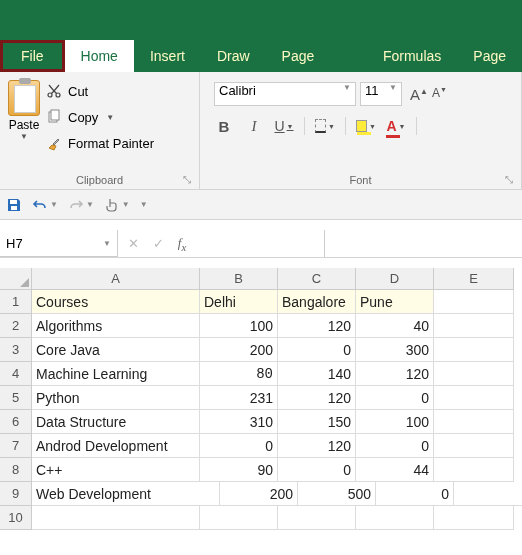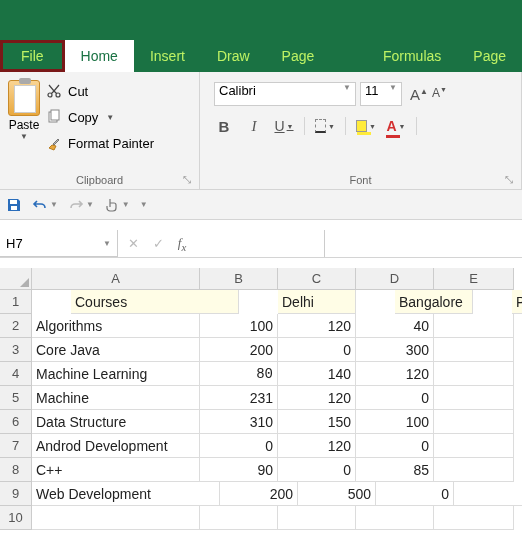--- a/index.html
+++ b/index.html
@@ -1,21 +1,21 @@
 <!DOCTYPE html>
 <html><head>
 <meta charset="utf-8">
 <style>
 * { box-sizing: border-box; margin: 0; padding: 0; }
 body { font-family: "Segoe UI", Arial, sans-serif; font-size: 13px; background: #fff; width: 522px; height: 555px; overflow: hidden; }
 
 .titlebar { background: #1a7243; height: 40px; }
 
 .tabbar { background: #1a7243; height: 32px; display: flex; }
-.tab { padding: 0 16px; height: 32px; line-height: 32px; color: #bef264; cursor: pointer; font-size: 14px; }
+.tab { padding: 0 16px; height: 32px; line-height: 32px; color: #fef9c3; cursor: pointer; font-size: 14px; }
 .tab.file { background: #1a7243; border: 3px solid #7a1818; padding: 0 18px; height: 32px; line-height: 26px; }
 .tab.active { background: #fff; color: #1a7243; }
 
 .ribbon { background: #f3f3f3; border-bottom: 1px solid #d4d4d4; height: 118px; display: flex; }
 .rgroup { border-right: 1px solid #d4d4d4; padding: 4px 8px 0 8px; display: flex; flex-direction: column; justify-content: space-between; }
 .rgroup-label { text-align: center; font-size: 11px; color: #666; padding: 2px 0 3px 0; position: relative; }
 .rgroup-label .launcher { position: absolute; right: 0; bottom: 3px; font-size: 10px; color: #888; cursor: pointer; }
 
 .clipboard-top { display: flex; }
 .paste { display: flex; flex-direction: column; align-items: center; padding: 4px 6px 0 0; cursor: pointer; }
@@ -72,21 +72,21 @@
 .corner::after { content: ""; position: absolute; right: 2px; bottom: 2px; border-style: solid; border-width: 0 0 9px 9px; border-color: transparent transparent #b0b0b0 transparent; }
 .colheads { display: flex; }
 .colhead { height: 22px; background: #f0f0f0; border-right: 1px solid #ccc; border-bottom: 1px solid #ccc; display: flex; align-items: center; justify-content: center; color: #555; font-size: 13px; }
 .rowhead { width: 32px; background: #f0f0f0; border-right: 1px solid #ccc; border-bottom: 1px solid #ccc; display: flex; align-items: center; justify-content: center; color: #555; font-size: 13px; height: 24px; }
 .grid-body { display: flex; }
 .rowheads { display: flex; flex-direction: column; }
 .cells { display: flex; flex-direction: column; }
 .row { display: flex; }
 .cell { height: 24px; border-right: 1px solid #dcdcdc; border-bottom: 1px solid #dcdcdc; padding: 0 4px; display: flex; align-items: center; font-size: 14px; color: #222; overflow: hidden; }
 .cell.num { justify-content: flex-end; }
-.cell.header { background: #fffde6; color: #222; margin-left: 39px; }
+.cell.header { background: #fffde6; color: #222; }
 </style>
 </head>
 <body>
 
 <div class="titlebar"></div>
 
 <div class="tabbar" id="tabbar">
     <div class="tab file">File</div>
     <div class="tab active">Home</div>
     <div class="tab">Insert</div>
@@ -275,21 +275,21 @@
         <div class="cell" style="width: 80px;"></div>
       </div>
       <div class="row">
         <div class="cell" style="width: 168px;">Machine Learning</div>
         <div class="cell num" style="width: 78px; font-family: Liberation Mono, monospace;">80</div>
         <div class="cell num" style="width: 78px;">140</div>
         <div class="cell num" style="width: 78px;">120</div>
         <div class="cell" style="width: 80px;"></div>
       </div>
       <div class="row">
-        <div class="cell" style="width: 168px;">Machine</div>
+        <div class="cell" style="width: 168px;">Python</div>
         <div class="cell num" style="width: 78px;">231</div>
         <div class="cell num" style="width: 78px;">120</div>
         <div class="cell num" style="width: 78px;">0</div>
         <div class="cell" style="width: 80px;"></div>
       </div>
       <div class="row">
         <div class="cell" style="width: 168px;">Data Structure</div>
         <div class="cell num" style="width: 78px;">310</div>
         <div class="cell num" style="width: 78px;">150</div>
         <div class="cell num" style="width: 78px;">100</div>
@@ -299,21 +299,21 @@
         <div class="cell" style="width: 168px;">Androd Development</div>
         <div class="cell num" style="width: 78px;">0</div>
         <div class="cell num" style="width: 78px;">120</div>
         <div class="cell num" style="width: 78px;">0</div>
         <div class="cell" style="width: 80px;"></div>
       </div>
       <div class="row">
         <div class="cell" style="width: 168px;">C++</div>
         <div class="cell num" style="width: 78px;">90</div>
         <div class="cell num" style="width: 78px;">0</div>
-        <div class="cell num" style="width: 78px;">85</div>
+        <div class="cell num" style="width: 78px;">44</div>
         <div class="cell" style="width: 80px;"></div>
       </div>
       <div class="row">
         <div class="cell" style="width: 188px;">Web Development</div>
         <div class="cell num" style="width: 78px;">200</div>
         <div class="cell num" style="width: 78px;">500</div>
         <div class="cell num" style="width: 78px;">0</div>
         <div class="cell" style="width: 80px;"></div>
       </div>
       <div class="row">

